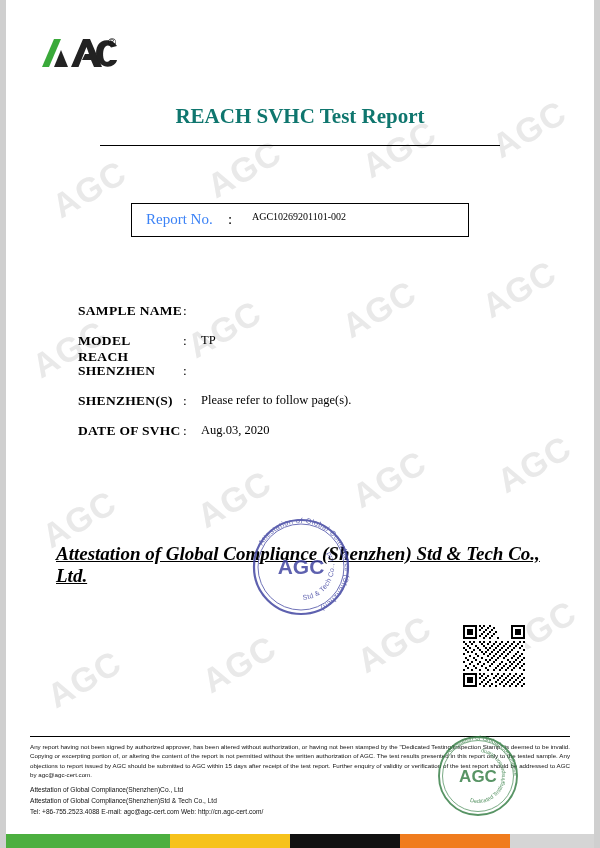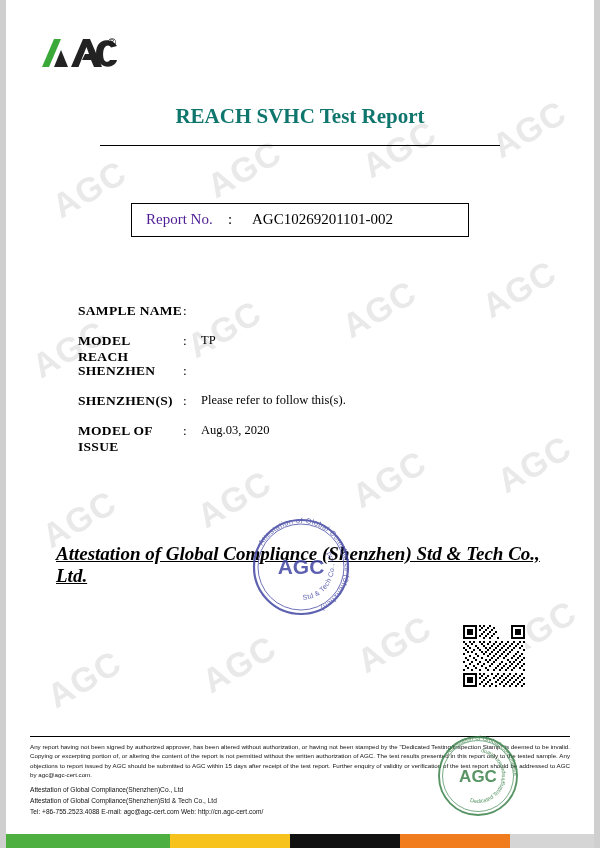--- a/index.html
+++ b/index.html
@@ -78,36 +78,36 @@
     height: 34px;
     border: 1px solid #000;
     z-index: 2;
     box-sizing: border-box;
   }
   .report-label {
     position: absolute;
     left: 146px;
     top: 211px;
     font-size: 15px;
-    color: #4c1d95;
+    color: #3b82f6;
     z-index: 3;
   }
   .report-colon {
     position: absolute;
     left: 228px;
     top: 211px;
     font-size: 15px;
     color: #000;
     z-index: 3;
   }
   .report-value {
     position: absolute;
     left: 252px;
     top: 211px;
-    font-size: 15px;
+    font-size: 10px;
     color: #000;
     z-index: 3;
   }
   
   .fields {
     position: absolute;
     left: 78px;
     top: 303px;
     width: 460px;
     z-index: 2;
@@ -287,24 +287,24 @@
       <div class="field-colon">:</div>
       <div class="field-value">TP</div>
     </div>
     <div class="field-row">
       <div class="field-label">SHENZHEN</div>
       <div class="field-colon">:</div>
     </div>
     <div class="field-row">
       <div class="field-label">SHENZHEN(S)</div>
       <div class="field-colon">:</div>
-      <div class="field-value">Please refer to follow this(s).</div>
+      <div class="field-value">Please refer to follow page(s).</div>
     </div>
     <div class="field-row">
-      <div class="field-label">MODEL OF ISSUE</div>
+      <div class="field-label">DATE OF SVHC</div>
       <div class="field-colon">:</div>
       <div class="field-value">Aug.03, 2020</div>
     </div>
   </div>
 
   <div class="attest">Attestation of Global Compliance (Shenzhen) Std &amp; Tech Co., Ltd.</div>
 
   <div class="seal">
     <svg width="110" height="110" viewBox="0 0 110 110" xmlns="http://www.w3.org/2000/svg">
       <defs>

